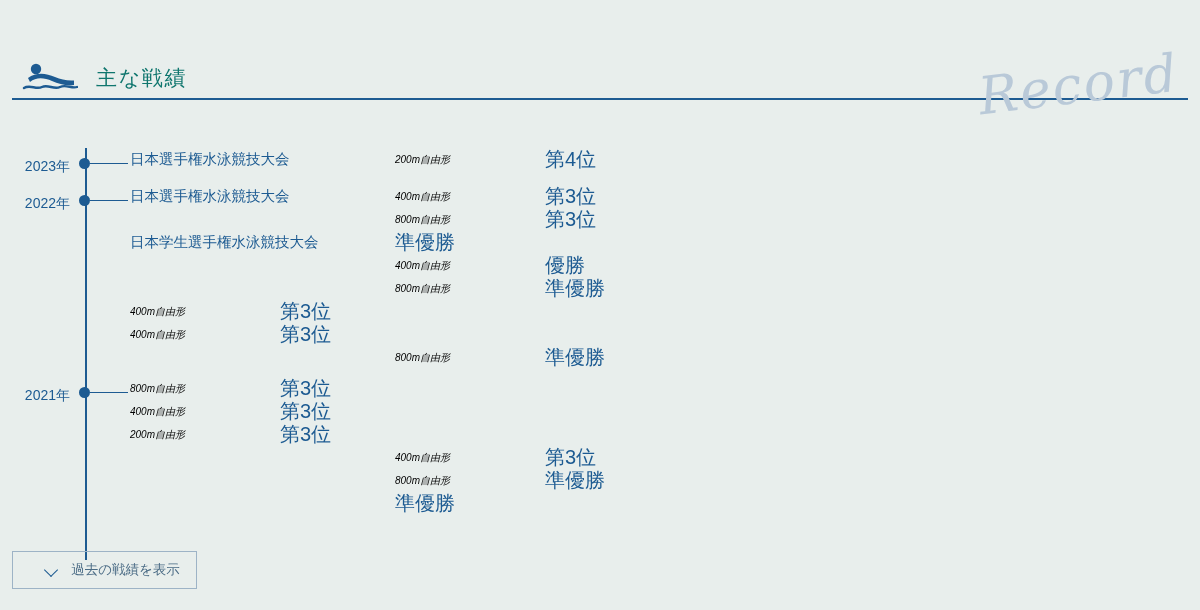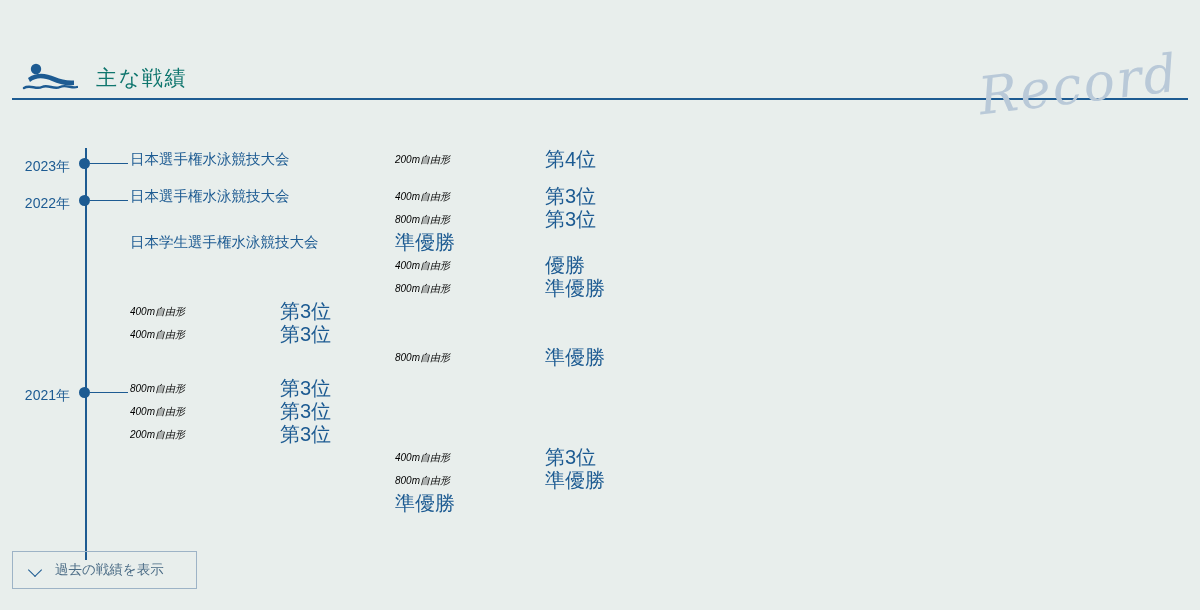--- a/index.html
+++ b/index.html
@@ -158,21 +158,21 @@
     top: 551px;
     width: 185px;
     height: 38px;
     border: 1px solid #9db3c6;
     background: transparent;
     color: #4a6b85;
     font-family: "Liberation Sans", sans-serif;
     font-size: 13.5px;
     display: flex;
     align-items: center;
-    justify-content: flex-start;
+    justify-content: center;
     padding-left: 16px;
     box-sizing: border-box;
     cursor: pointer;
   }
   .chev {
     display: inline-block;
     width: 14px;
     height: 14px;
     margin-right: 12px;
     position: relative;

